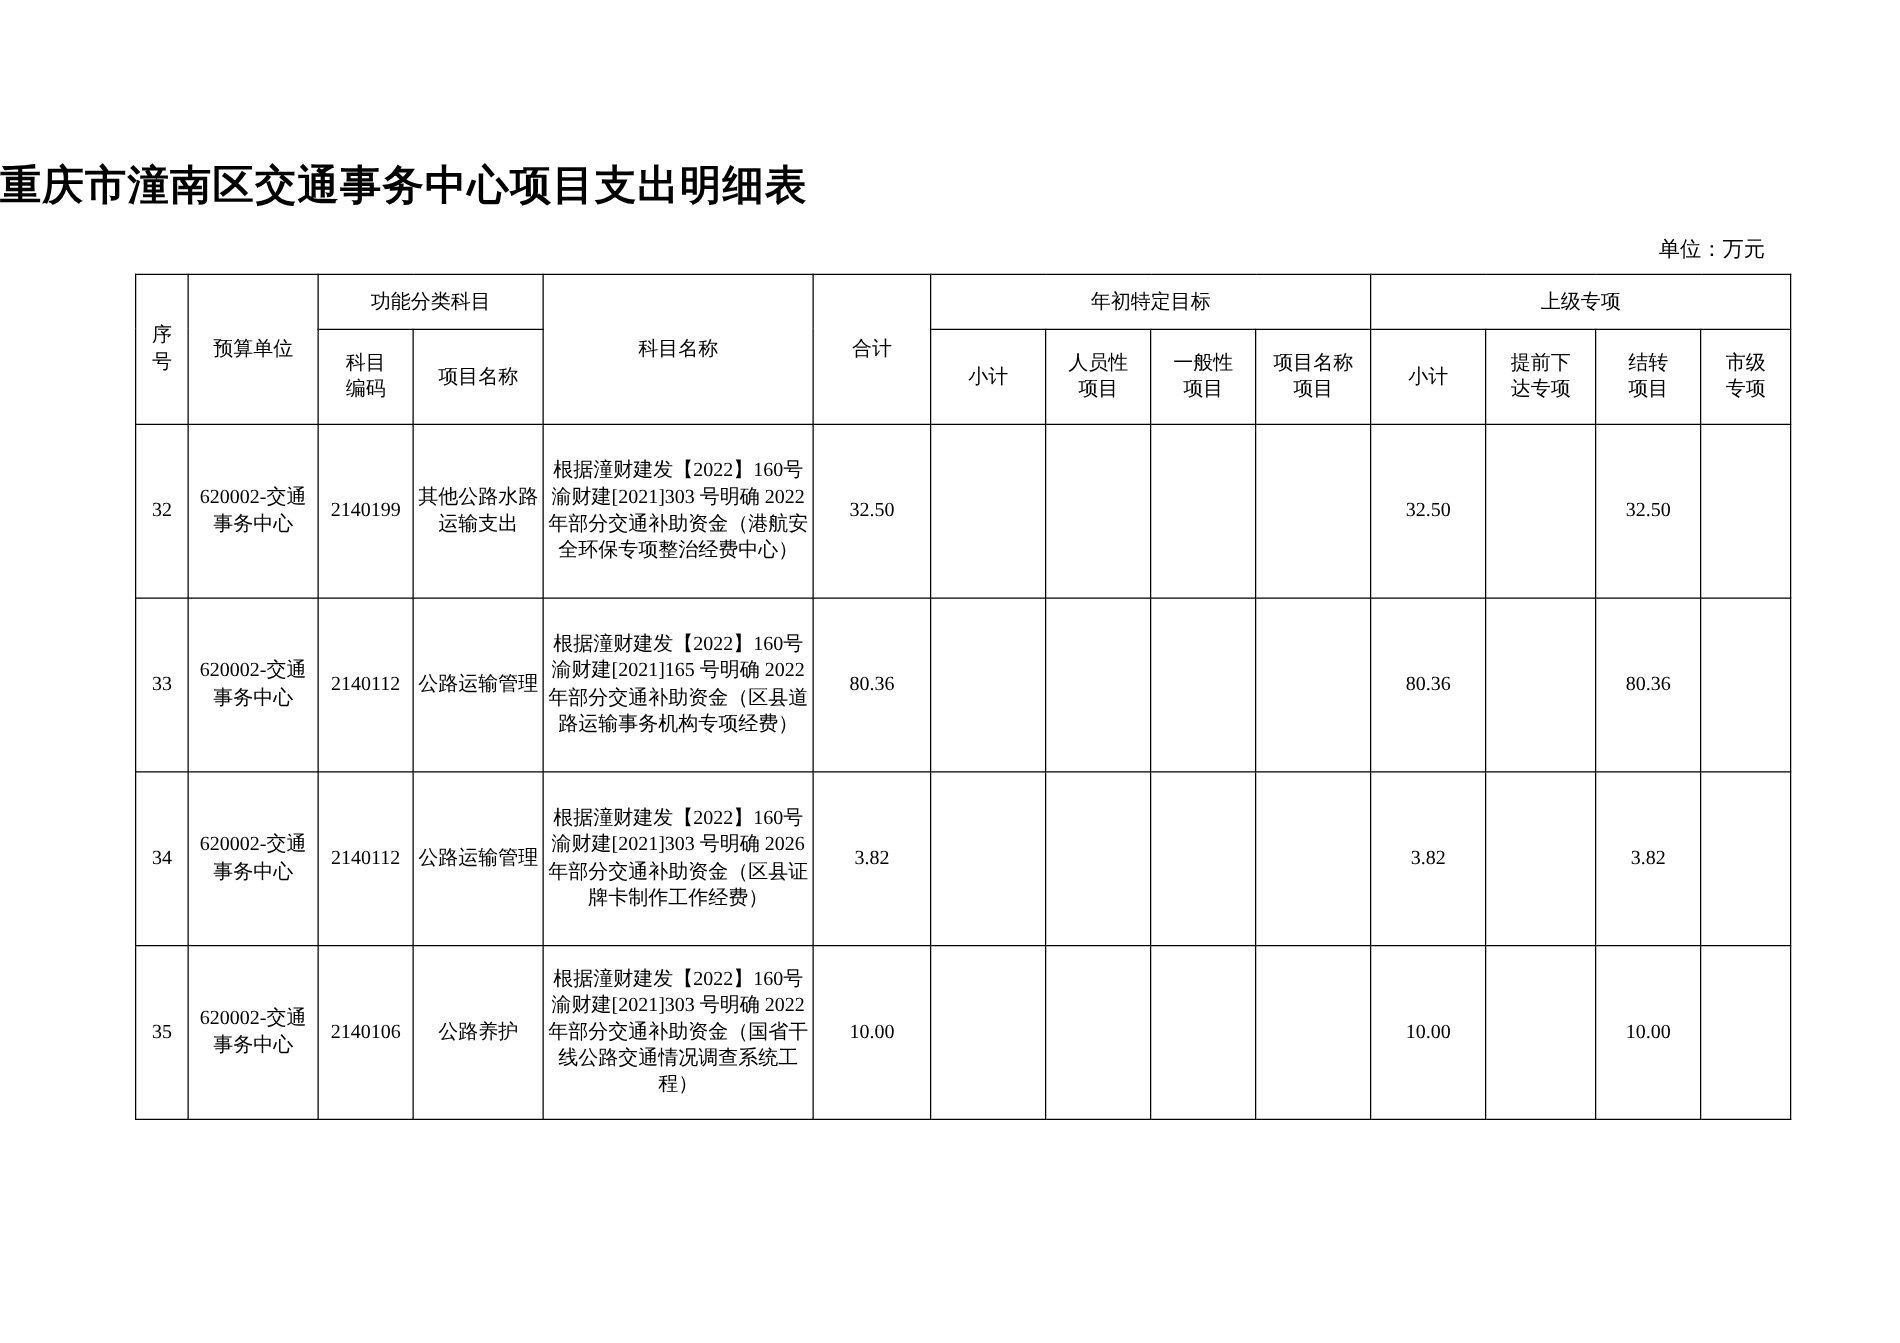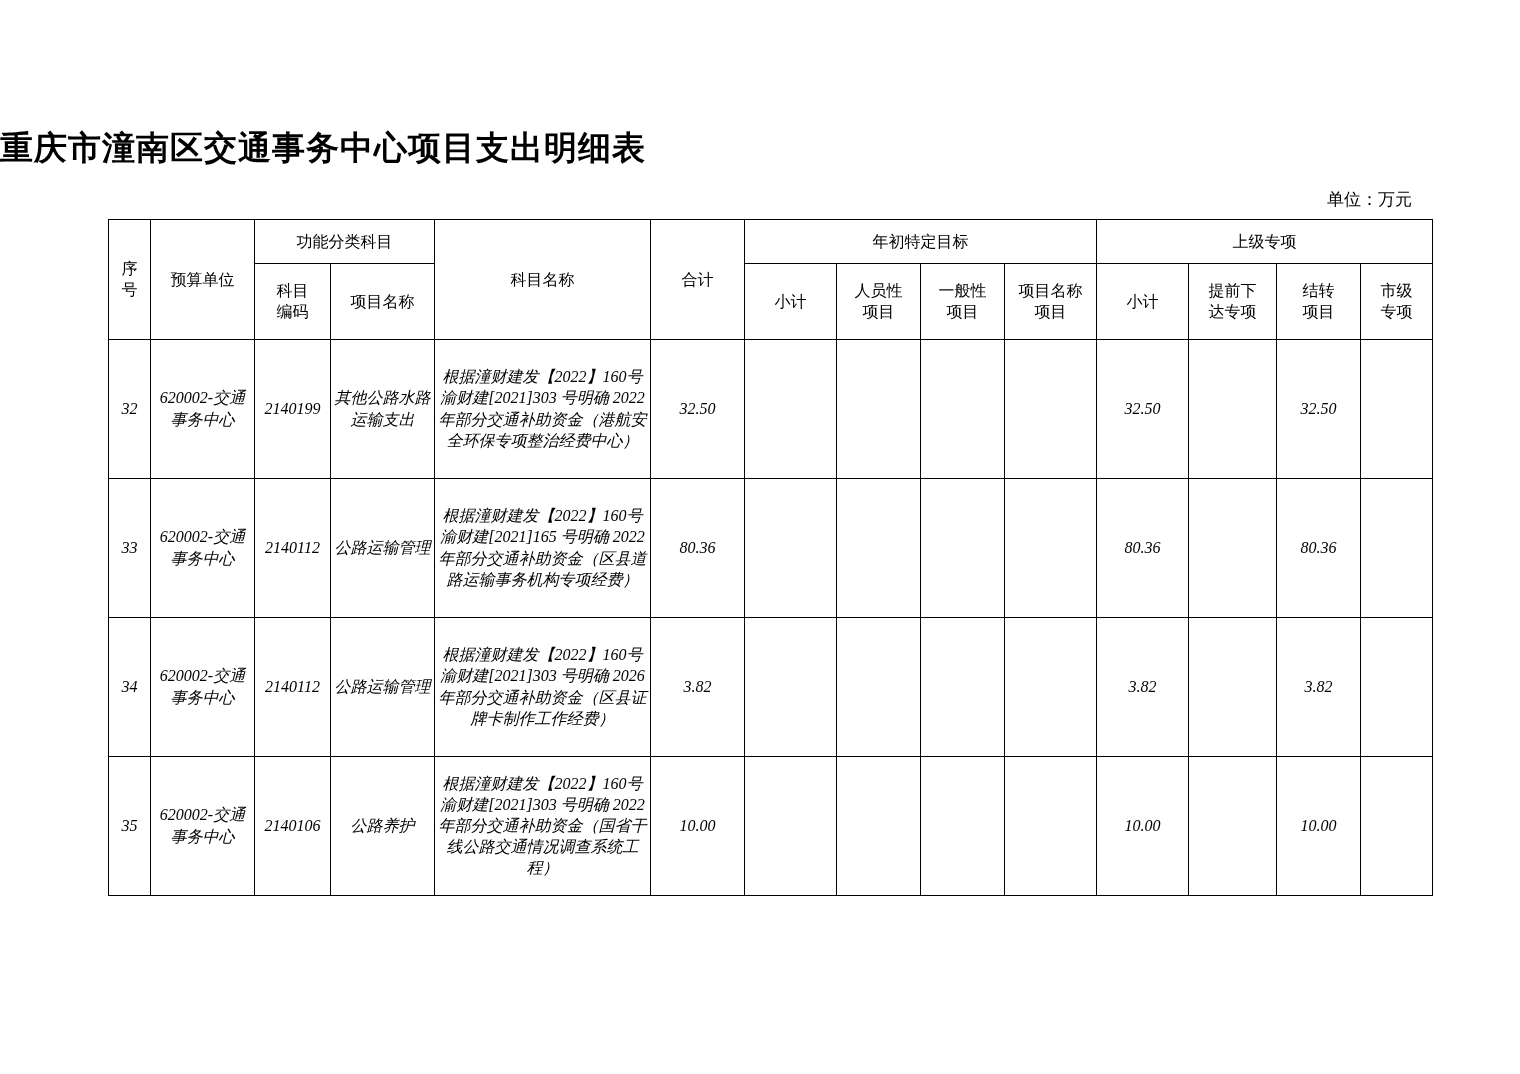--- a/index.html
+++ b/index.html
@@ -57,21 +57,20 @@
     font-weight: normal;
   }
   .th-group {
     height: 44px;
   }
   .th-sub {
     height: 76px;
   }
   td.body-cell {
     height: 134px;
-    font-style: italic;
   }
   td.proj-name {
     text-align: left;
     padding-left: 6px;
     padding-right: 4px;
     line-height: 1.5;
   }
   td.unit-name {
     text-align: left;
     padding-left: 6px;

